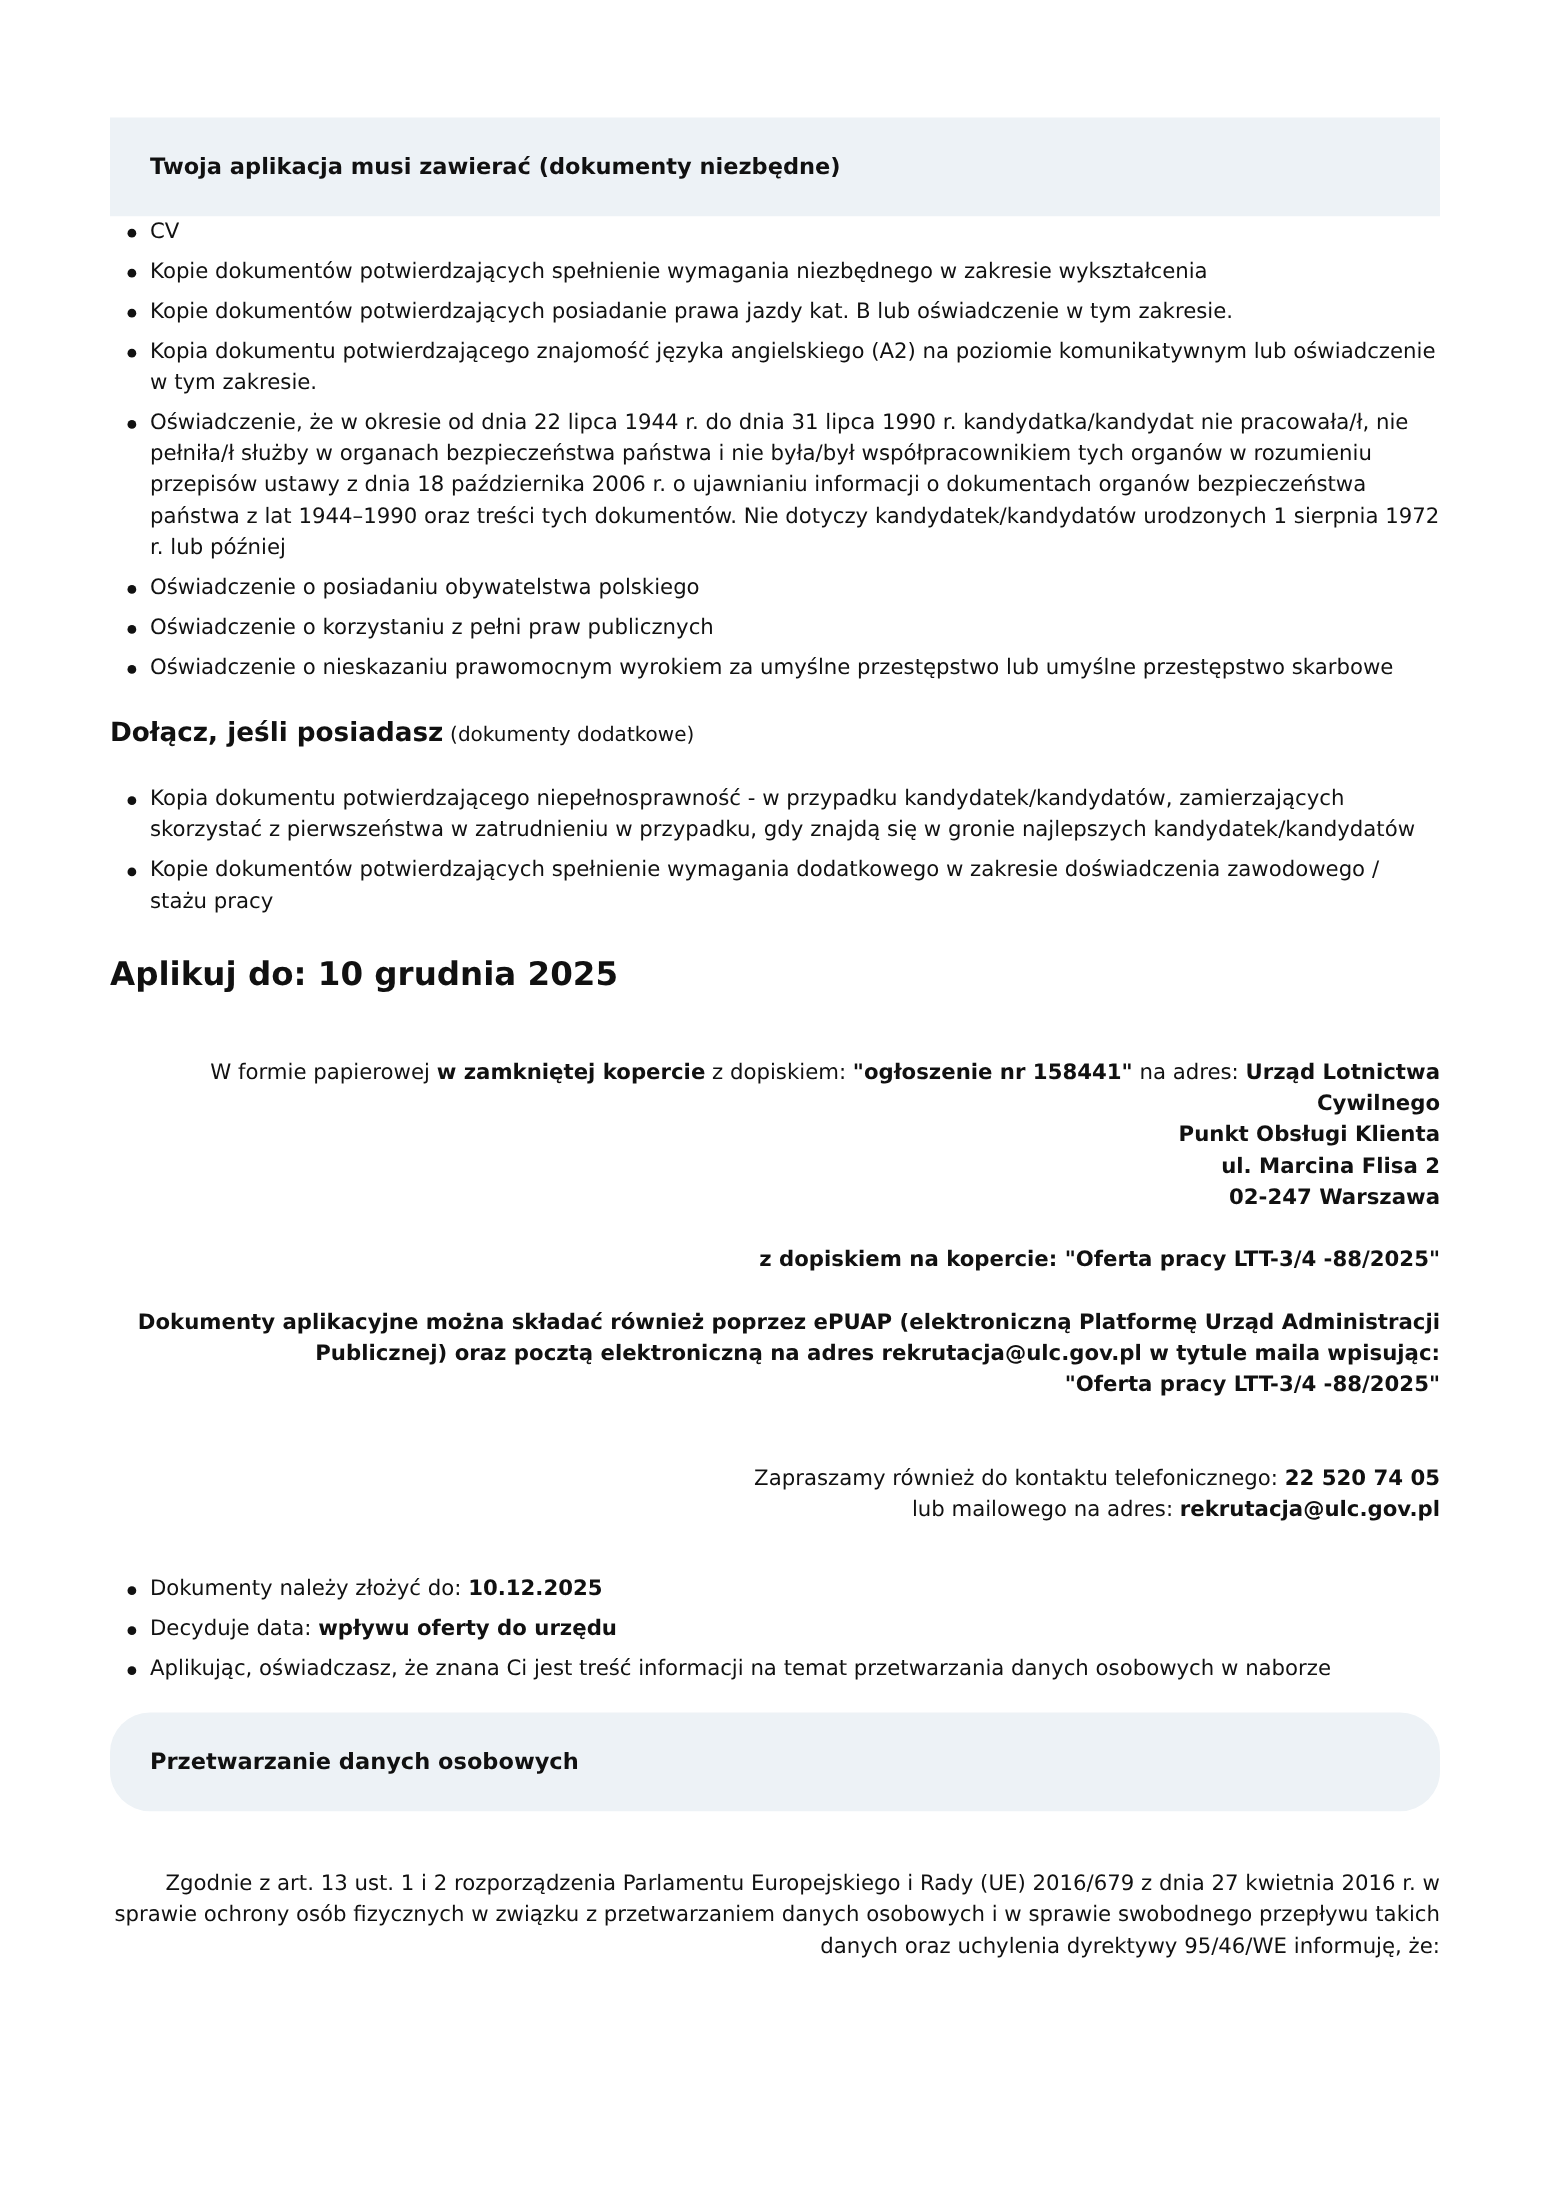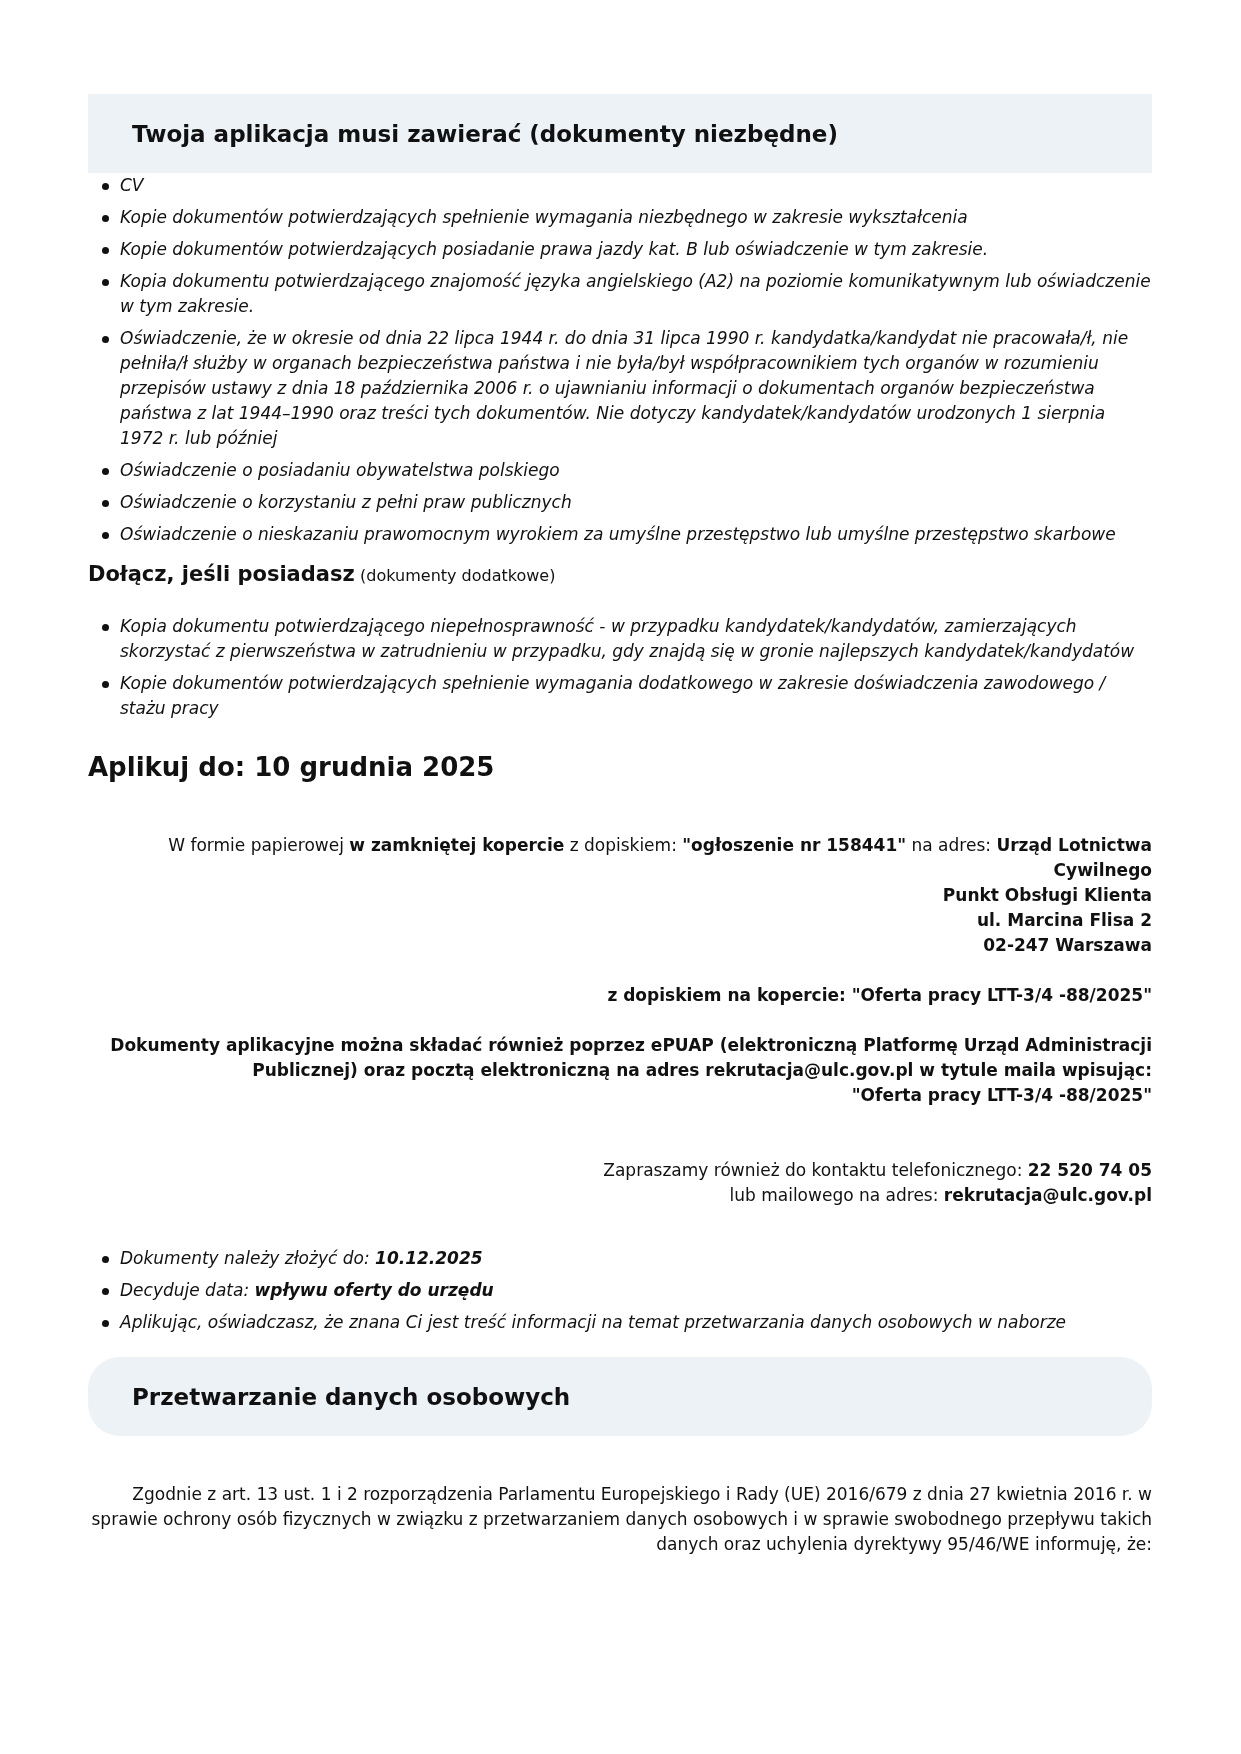--- a/index.html
+++ b/index.html
@@ -6,29 +6,29 @@
   body {
     width: 1241px; height: 1754px; position: relative; overflow: hidden;
     font-family: "DejaVu Sans", sans-serif; color: #111111;
     font-size: 17px; line-height: 25px;
   }
   .page { position: absolute; left: 88px; top: 94px; width: 1064px; }
   .section-box {
     background: #edf2f6; height: 79px; box-sizing: border-box;
     padding-left: 32px; display: flex; align-items: center;
   }
-  .section-box h2 { margin: 12px; font-size: 23px; font-weight: bold; line-height: 30px; }
+  .section-box h2 { margin: 0; font-size: 18px; font-weight: bold; line-height: 30px; }
   ul.blist { list-style: none; margin: 0; padding: 0; }
-  ul.blist li { position: relative; padding-left: 32px; margin-bottom: 7px; font-style: italic; }
+  ul.blist li { position: relative; padding-left: 32px; margin-bottom: 7px; }
   ul.blist li::before {
     content: ""; position: absolute; left: 14px; top: 10px;
     width: 7px; height: 7px; border-radius: 50%; background: #111;
   }
   .req-list { margin-top: 22px; }
-  .sub-heading { margin-top: 15px; margin-bottom: 26px; }
+  .sub-heading { margin-top: 27px; margin-bottom: 26px; }
   .sub-heading .big { font-size: 21px; font-weight: bold; }
   .sub-heading .small { font-size: 16px; }
   .apply-title { font-size: 26px; font-weight: bold; margin: 30px 0 0 0; line-height: 32px; }
   .para { margin: 0; text-align: right; }
   b { font-weight: bold; }
   .gap-s { height: 25px; }
   .gap-m { height: 38px; }
   .gap-l { height: 50px; }
   .gdpr-box { margin-top: 22px; border-radius: 32px; }
 </style>

